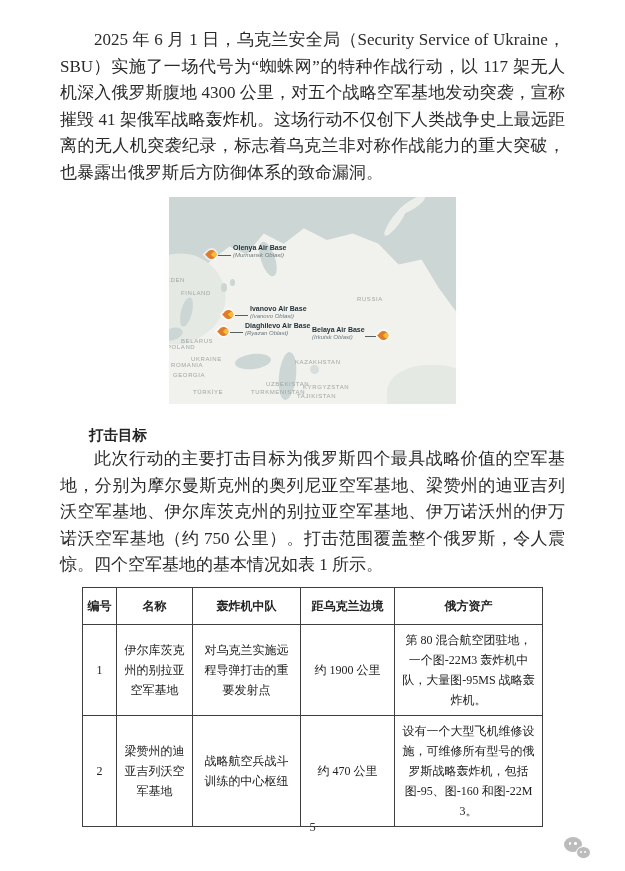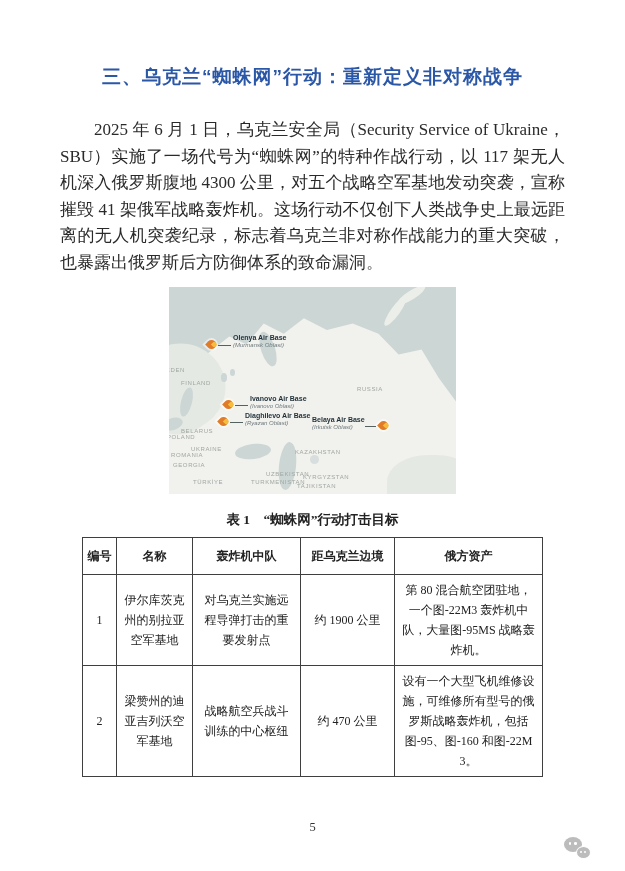--- a/index.html
+++ b/index.html
@@ -48,21 +48,20 @@
   .wx-big::before{left:4.5px;}.wx-big::after{left:10px;}
   .wx-small{position:absolute;right:0;bottom:0;width:13px;height:11px;background:#bcbcbc;border-radius:50%;border:1.5px solid #fff;}
   .wx-small::before,.wx-small::after{content:'';position:absolute;width:2px;height:2px;background:#fff;border-radius:50%;top:4px;}
   .wx-small::before{left:3px;}.wx-small::after{left:7px;}
 </style>
 </head>
 <body>
 
 <div class="page">
 
-  <h1 class="doc-title">三、乌克兰“蜘蛛网”行动：重新定义非对称战争</h1>
 
   <p class="body-text p1">2025 年 6 月 1 日，乌克兰安全局（Security Service of Ukraine，SBU）实施了一场代号为“蜘蛛网”的特种作战行动，以 117 架无人机深入俄罗斯腹地 4300 公里，对五个战略空军基地发动突袭，宣称摧毁 41 架俄军战略轰炸机。这场行动不仅创下人类战争史上最远距离的无人机突袭纪录，标志着乌克兰非对称作战能力的重大突破，也暴露出俄罗斯后方防御体系的致命漏洞。</p>
 
   <div class="map">
     <div class="sea-top"></div>
     <div class="blob sea" style="left:92px;top:44px;width:14px;height:36px;transform:rotate(-18deg);"></div>
     <div class="blob shade" style="left:-32px;top:56px;width:88px;height:88px;transform:rotate(-34deg);border-radius:42% 58% 55% 45%;"></div>
     <div class="blob sea" style="left:12px;top:100px;width:11px;height:30px;transform:rotate(14deg);"></div>
     <div class="blob sea" style="left:-6px;top:131px;width:20px;height:12px;transform:rotate(-18deg);"></div>
     <div class="blob sea" style="left:66px;top:157px;width:36px;height:15px;transform:rotate(-7deg);"></div>
@@ -118,23 +117,24 @@
           <div class="flame"></div>
         </div>
         <div class="connector" style="left: 196px; top: 139px; width: 11px;"></div>
         <div class="base-label" style="left: 143px; top: 129px;">
           <div class="base-name">Belaya Air Base</div>
           <div class="base-region">(Irkutsk Oblast)</div>
         </div>
       </div>
   </div>
 
+  <div class="sec-head">打击目标</div>
 
+  <p class="body-text p2">此次行动的主要打击目标为俄罗斯四个最具战略价值的空军基地，分别为摩尔曼斯克州的奥列尼亚空军基地、梁赞州的迪亚吉列沃空军基地、伊尔库茨克州的别拉亚空军基地、伊万诺沃州的伊万诺沃空军基地（约 750 公里）。打击范围覆盖整个俄罗斯，令人震惊。四个空军基地的基本情况如表 1 所示。</p>
 
-  <div class="tbl-caption">表 1　“蜘蛛网”行动打击目标</div>
 
   <table class="targets">
     <colgroup>
       <col class="c0">
         <col class="c1">
         <col class="c2">
         <col class="c3">
         <col class="c4">
     </colgroup>
     <thead>

